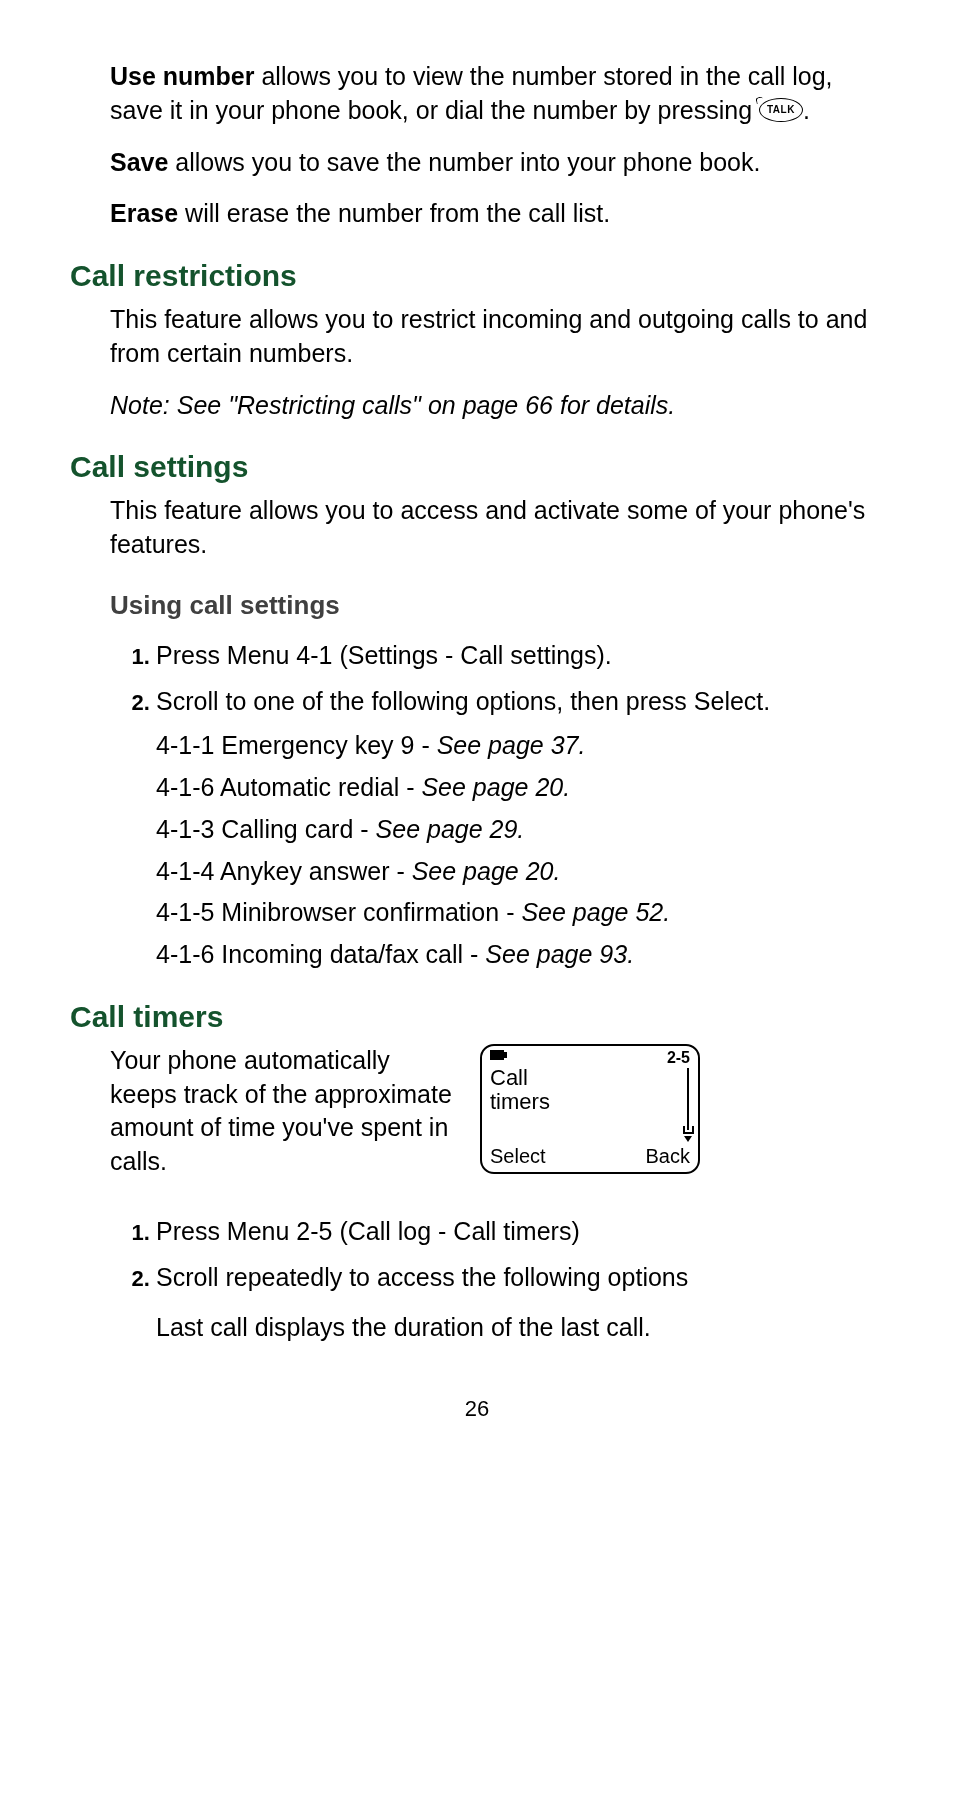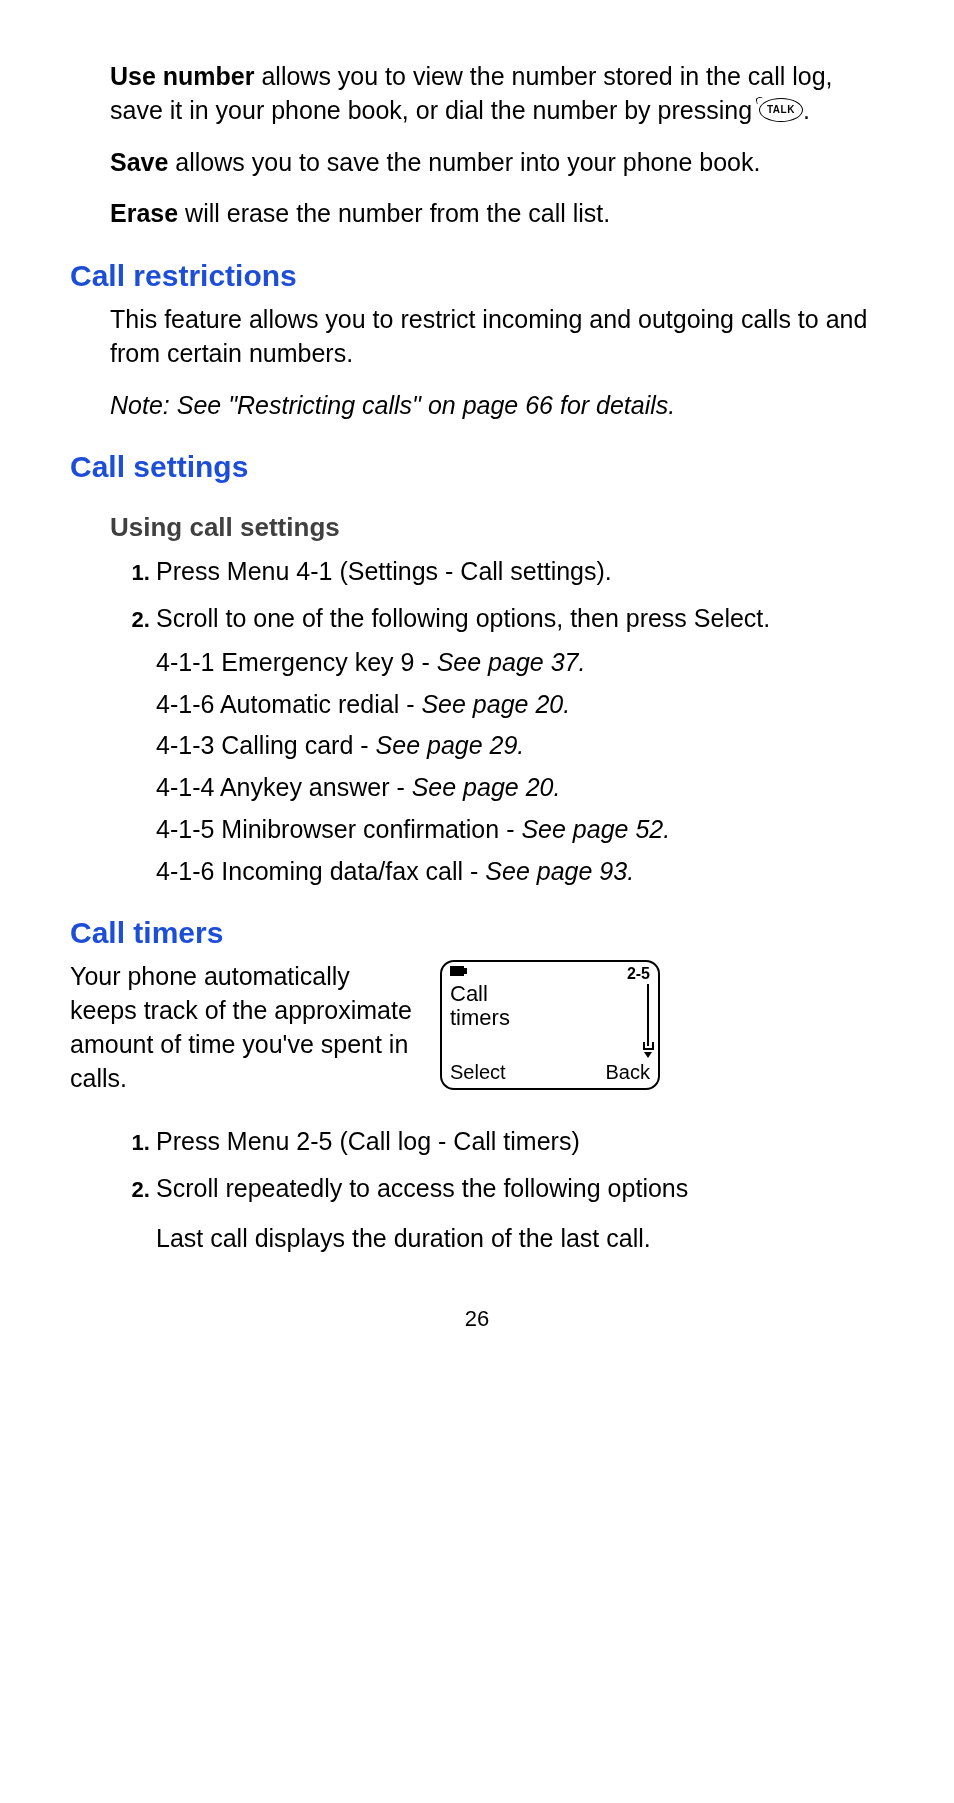--- a/index.html
+++ b/index.html
@@ -14,40 +14,40 @@
     padding: 60px 70px 40px 70px;
     box-sizing: border-box;
   }
   .body-text {
     margin: 0 0 18px 40px;
     font-size: 25px;
     line-height: 1.35;
   }
   .body-text .bold { font-weight: bold; }
   h2.section {
-    color: #1d4ed8;
+    color: #14532d;
     font-size: 30px;
     font-weight: bold;
     margin: 28px 0 10px 0;
   }
   h3.subsection {
     color: #404040;
     font-size: 26px;
     font-weight: bold;
     margin: 28px 0 8px 40px;
   }
   .note {
     margin: 8px 0 10px 40px;
     font-style: italic;
     font-size: 25px;
     line-height: 1.35;
   }
   .note .note-label { font-style: italic; }
   ol.steps {
-    margin: 10px 0 0 40px;
+    margin: 16px 0 0 40px;
     padding: 0 0 0 46px;
     font-size: 25px;
     line-height: 1.45;
   }
   ol.steps > li {
     margin-bottom: 10px;
   }
   ol.steps > li::marker {
     font-weight: bold;
     font-size: 22px;
@@ -86,20 +86,21 @@
     vertical-align: top;
     line-height: 22px;
   }
   .timers-row {
     display: flex;
     align-items: flex-start;
     gap: 20px;
   }
   .timers-row .left {
     flex: 0 0 350px;
+    margin-left: 40px;
   }
   .phone-screen {
     flex: 0 0 220px;
     border: 2px solid #000;
     border-radius: 14px;
     height: 130px;
     position: relative;
     font-family: Arial, sans-serif;
     box-sizing: border-box;
   }
@@ -190,20 +191,21 @@
     <span class="bold">Erase</span><span> will erase the number from the call list.</span>
   </p>
 
   <h2 class="section">Call restrictions</h2>
   <p class="body-text">This feature allows you to restrict incoming and outgoing calls to and from certain numbers.</p>
   <p class="note">
     <span class="note-label">Note: </span><span>See "Restricting calls" on page 66 for details.</span>
   </p>
 
   <h2 class="section">Call settings</h2>
+  <p class="body-text">This feature allows you to access and activate some of your phone's features.</p>
 
   <h3 class="subsection">Using call settings</h3>
 
   <ol class="steps">
     <li>
       <span>Press </span><span class="bold">Menu</span><span> 4-1 (</span><span class="bold">Settings</span><span> - </span><span class="bold">Call settings</span><span>).</span>
     </li>
     <li>
       <span>Scroll to one of the following options, then press </span><span class="bold">Select</span><span>.</span>
     </li>

